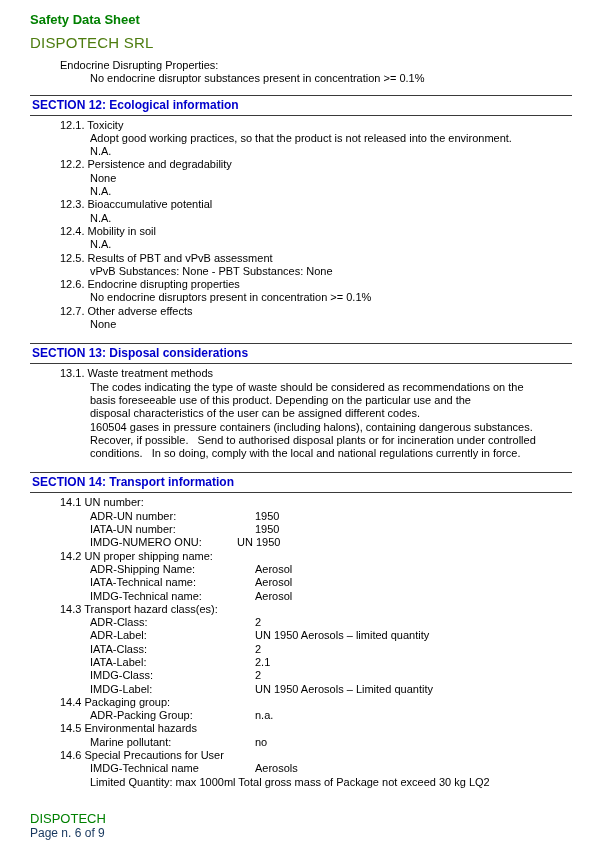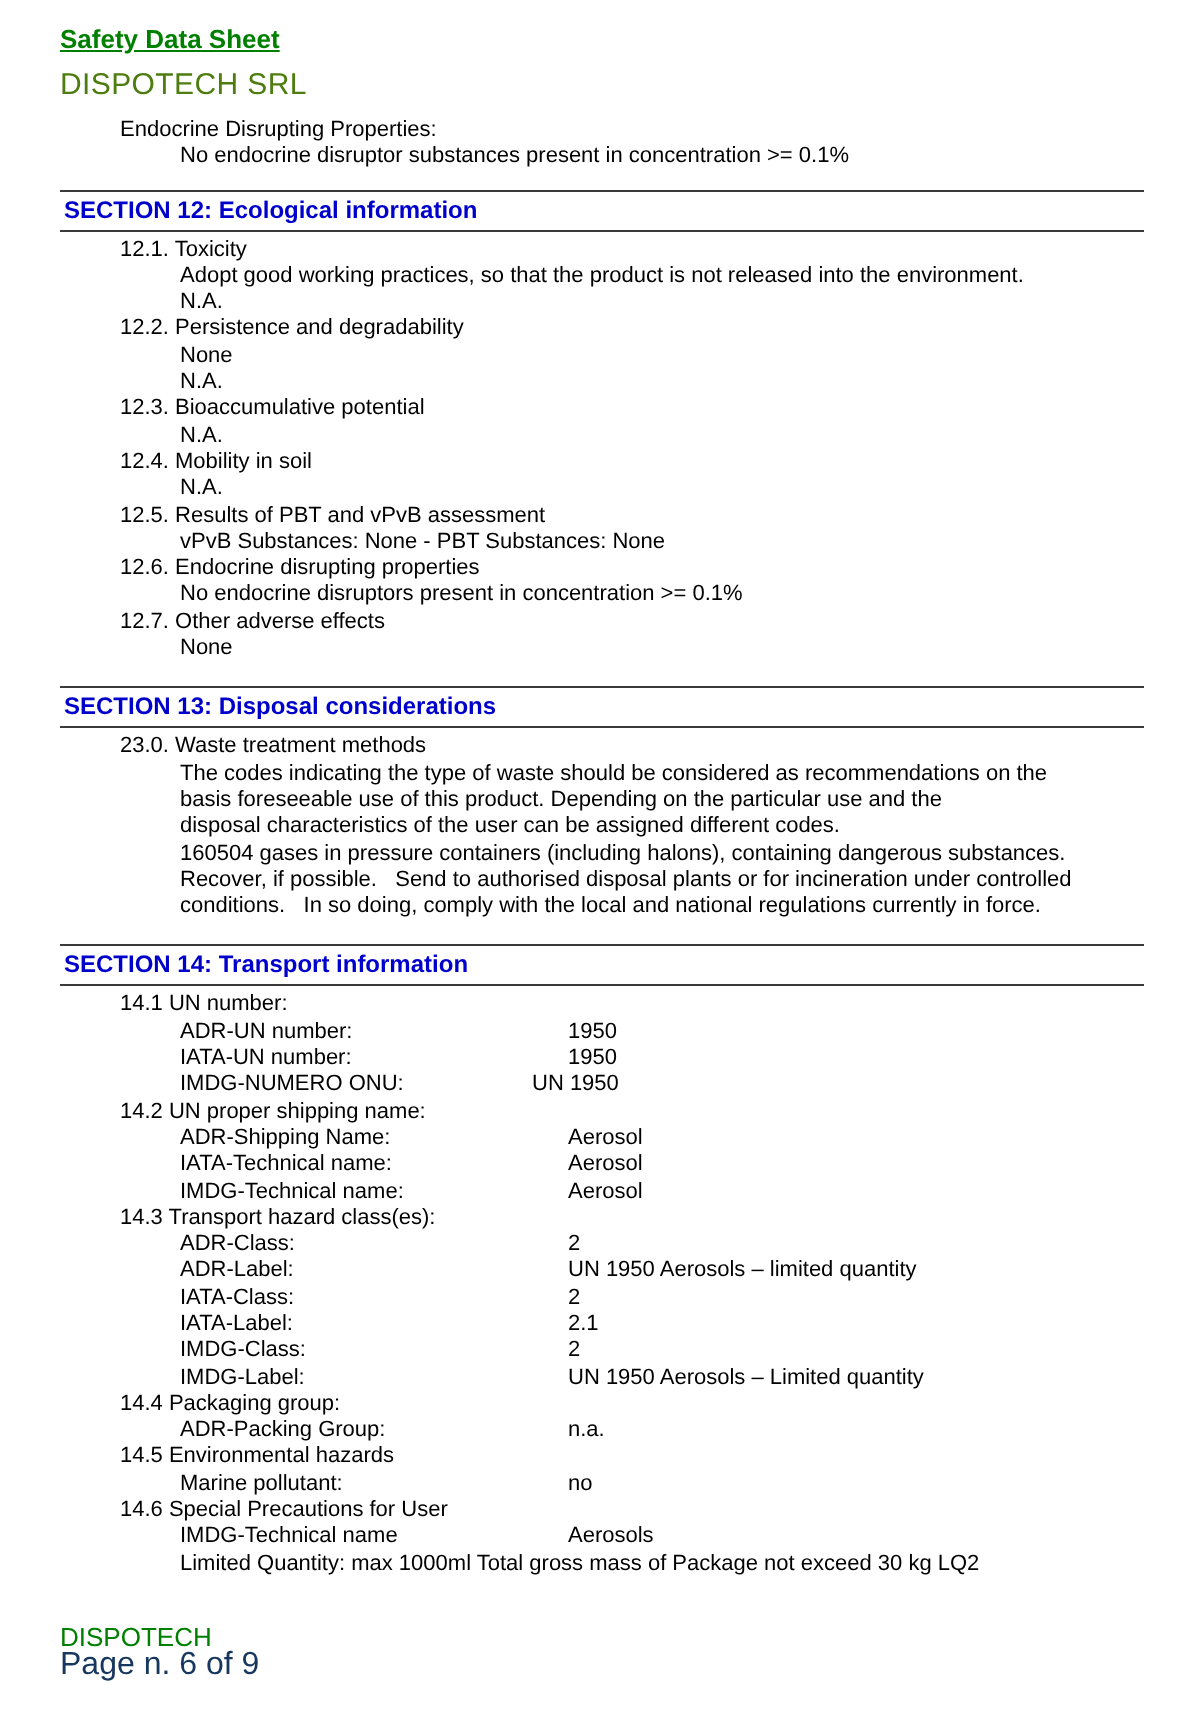--- a/index.html
+++ b/index.html
@@ -4,44 +4,44 @@
 <style>
   * { margin:0; padding:0; box-sizing:border-box; }
   html, body { background:#ffffff; }
   body {
     width:600px; height:864px;
     font-family:"Liberation Sans","DejaVu Sans",sans-serif;
     color:#000; position:relative; overflow:hidden;
   }
   .page { padding:12px 28px 0 30px; }
 
-  .doc-title { color:#008000; font-size:13px; font-weight:bold;text-decoration:underline; }
+  .doc-title { color:#008000; font-size:13px; font-weight:bold; }
   .company-name { color:#4d7c0f; font-size:15px; font-weight:normal; margin-top:7px; letter-spacing:.2px; }
 
   .intro { margin-top:8px; }
 
   .l1, .l2, .kv, .para { font-size:11px; line-height:13.3px; }
   .l1 { margin-left:30px; }
   .l2 { margin-left:60px; }
 
   .sec { margin-top:9px; }
   .rule { border-top:1px solid #3a3a3a; height:0; }
   .sec-title { color:#0000CC; font-size:12px; font-weight:bold; padding:2px 0 3px 2px; }
   .sec-body { padding:3px 0 3px; }
 
   .para { white-space:pre-wrap; margin-right:20px; }
 
-  .kv { display:flex;gap:29px; }
+  .kv { display:flex; }
   .kv-label { width:165px; flex:0 0 165px; }
   .kv.narrow .kv-label { width:147px; flex:0 0 147px; }
   .kv-value { flex:1; }
 
   .doc-footer { position:absolute; left:30px; top:812px; }
   .footer-company { color:#008000; font-size:13px; line-height:14px; }
-  .footer-page { color:#17375E; font-size:16px; line-height:14px; }
+  .footer-page { color:#17375E; font-size:12px; line-height:14px; }
 </style>
 </head>
 <body>
 
 <div class="page">
 
   <div class="doc-header">
     <div class="doc-title">Safety Data Sheet</div>
     <div class="company-name">DISPOTECH SRL</div>
   </div>
@@ -73,21 +73,21 @@
       <div class="l1">12.7. Other adverse effects</div>
       <div class="l2">None</div>
     </div>
   </section>
 
   <section class="sec">
     <div class="rule"></div>
     <h2 class="sec-title">SECTION 13: Disposal considerations</h2>
     <div class="rule"></div>
     <div class="sec-body">
-      <div class="l1">23.0. Waste treatment methods</div>
+      <div class="l1">13.1. Waste treatment methods</div>
       <div class="l2 para">The codes indicating the type of waste should be considered as recommendations on the
 basis foreseeable use of this product. Depending on the particular use and the
 disposal characteristics of the user can be assigned different codes.</div>
       <div class="l2 para">160504 gases in pressure containers (including halons), containing dangerous substances.
 Recover, if possible.   Send to authorised disposal plants or for incineration under controlled
 conditions.   In so doing, comply with the local and national regulations currently in force.</div>
     </div>
   </section>
 
   <section class="sec">

